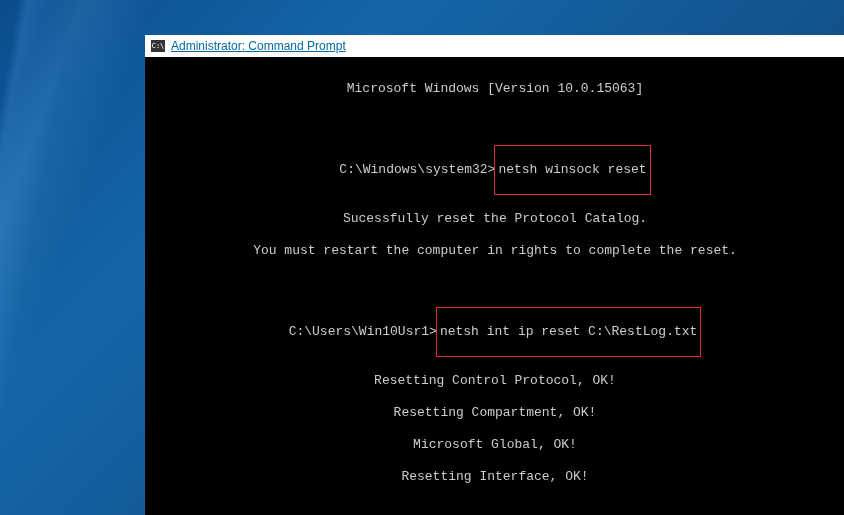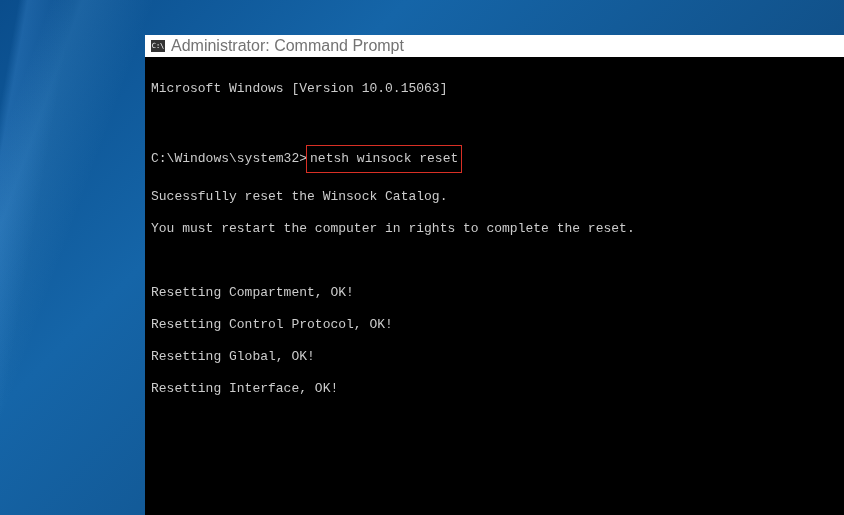--- a/index.html
+++ b/index.html
@@ -40,60 +40,62 @@
       background: #333;
       display: inline-flex;
       align-items: center;
       justify-content: center;
       font-size: 7px;
       color: #fff;
       font-family: monospace;
       padding: 0 1px;
     }
     .titlebar-text {
-      font-size: 16px;
-      color: #737373;
+      font-size: 12px;
+      color: #0369a1;
+      text-decoration: underline;
     }
     .terminal {
       background: #000;
       color: #ccc;
       font-family: "Consolas", "Courier New", monospace;
       font-size: 13px;
       line-height: 16px;
       padding: 8px 6px;
       white-space: pre;
     }
-    .line { display: block; min-height: 16px; }
+    .line { display: block; min-height: 16px; text-align: center; }
     .hl {
       display: inline-block;
       border: 1.5px solid #d93025;
-      padding: 5px 3px;
+      padding: 16px 3px;
       margin-left: -1px;
     }
   </style>
 </head>
 <body>
 
 <div class="bg-rays"></div>
 
 <div class="cmd-window">
   <div class="titlebar">
     <span class="titlebar-icon">C:\</span>
     <span class="titlebar-text">Administrator: Command Prompt</span>
   </div>
   <div class="terminal">
 <span class="line">Microsoft Windows [Version 10.0.15063]</span>
 <span class="line"></span>
 <span class="line"><span>C:\Windows\system32&gt;</span><span class="hl">netsh winsock reset</span></span>
-<span class="line">Sucessfully reset the Winsock Catalog.</span>
+<span class="line">Sucessfully reset the Protocol Catalog.</span>
 <span class="line">You must restart the computer in rights to complete the reset.</span>
 <span class="line"></span>
+<span class="line"><span>C:\Users\Win10Usr1&gt;</span><span class="hl">netsh int ip reset C:\RestLog.txt</span></span>
+<span class="line">Resetting Control Protocol, OK!</span>
 <span class="line">Resetting Compartment, OK!</span>
-<span class="line">Resetting Control Protocol, OK!</span>
-<span class="line">Resetting Global, OK!</span>
+<span class="line">Microsoft Global, OK!</span>
 <span class="line">Resetting Interface, OK!</span>
 
 
 
 
 
 
 
 
 

